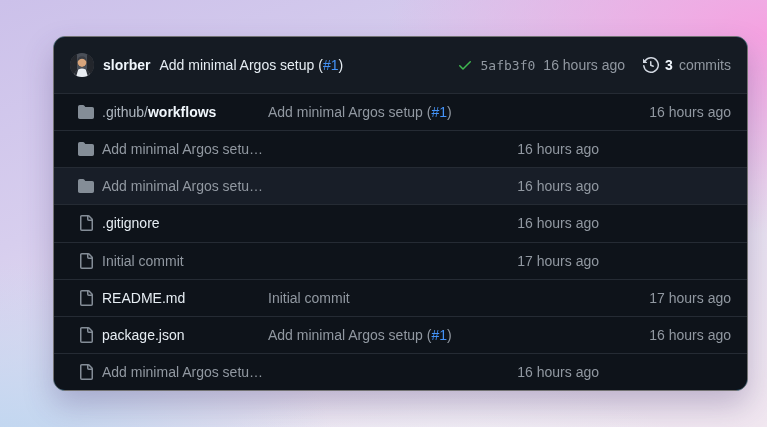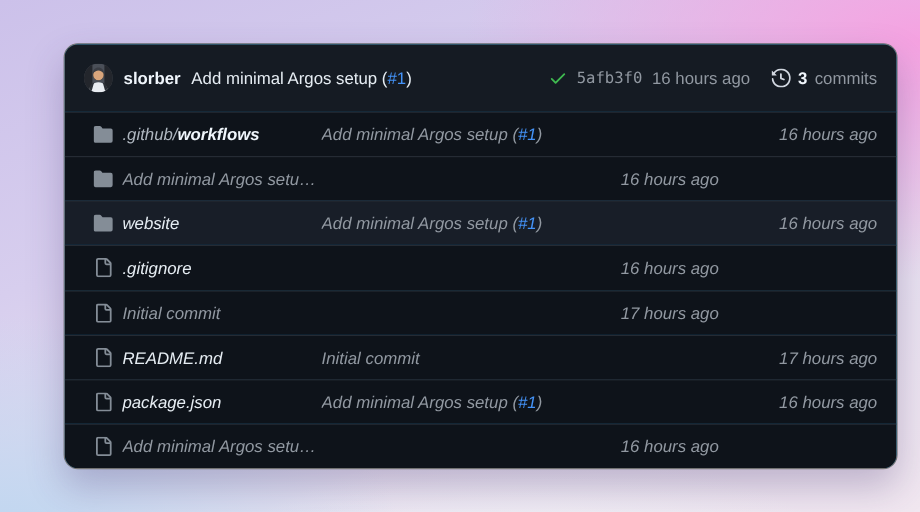--- a/index.html
+++ b/index.html
@@ -34,21 +34,21 @@
   .hdr-time{color:#9198a1;}
   .commits{display:flex;align-items:center;gap:6px;margin-left:10px;cursor:pointer;}
   .commits b{color:#f0f6fc;font-weight:700;}
   .commits span.lbl{color:#9198a1;}
   .icn{display:inline-flex;align-items:center;justify-content:center;}
   
   .rows{flex:1;display:flex;flex-direction:column;}
   .row{
     flex:1;display:grid;grid-template-columns:32px 166px 1fr 132px;
     align-items:center;padding:0 16px;box-sizing:border-box;
-    border-top:1px solid #252b34;background:#0e131a;font-style:italic;
+    border-top:1px solid #252b34;background:#0e131a;
   }
   .row.hl{background:#181e28;}
   .fname{color:#e6edf3;white-space:nowrap;cursor:pointer;}
   .fname .prefix{color:#aeb6bf;}
   .fname .strong{color:#f0f6fc;font-weight:700;}
   .fmsg{color:#9198a1;white-space:nowrap;overflow:hidden;text-overflow:ellipsis;cursor:pointer;}
   .ftime{color:#9198a1;text-align:right;white-space:nowrap;}
   svg{display:block;}
 </style>
 </head>
@@ -131,21 +131,20 @@
       <span class="fmsg"><span>Add minimal Argos setup (</span><a class="link">#1</a><span>)</span></span>
       <span class="ftime">16 hours ago</span>
     </div>
 
     <div class="row hl">
       <span class="icn">
           <svg width="16" height="16">
             <use href="#i-folder"></use>
           </svg>
         </span>
-      <span class="fname">website</span>
       <span class="fmsg"><span>Add minimal Argos setup (</span><a class="link">#1</a><span>)</span></span>
       <span class="ftime">16 hours ago</span>
     </div>
 
     <div class="row">
       <span class="icn">
           <svg width="16" height="16">
             <use href="#i-file"></use>
           </svg>
         </span>

